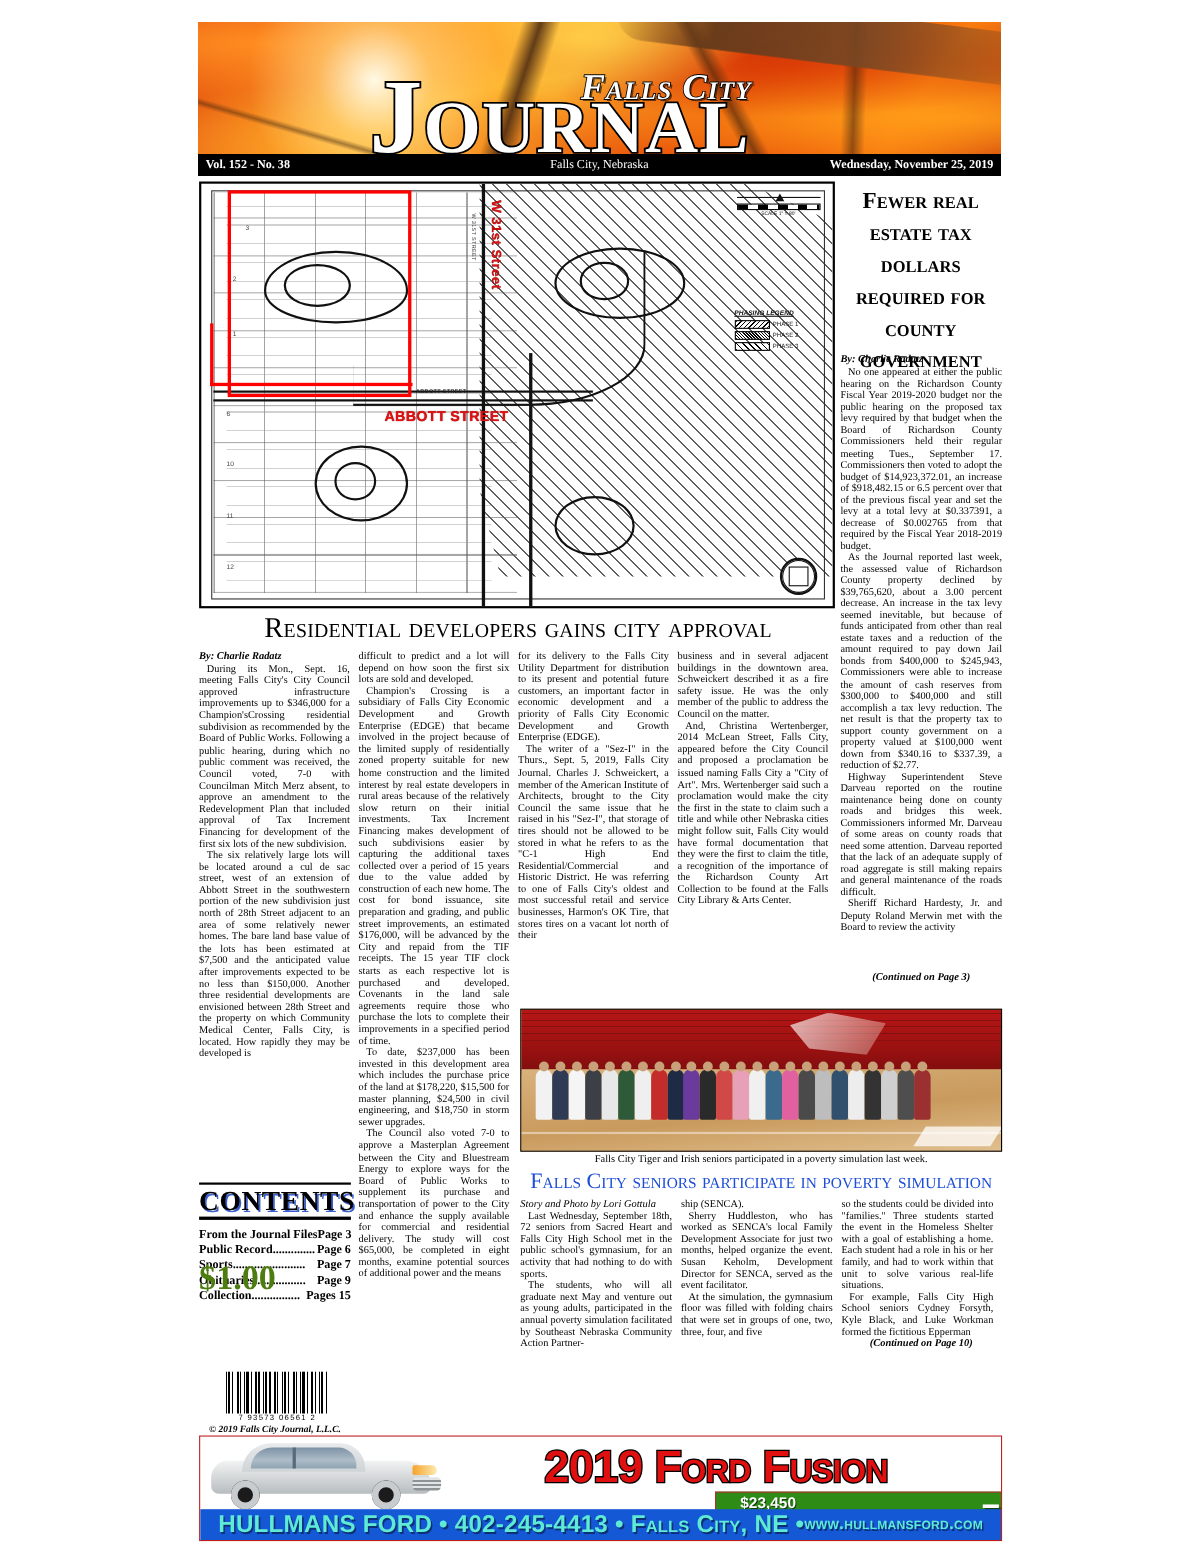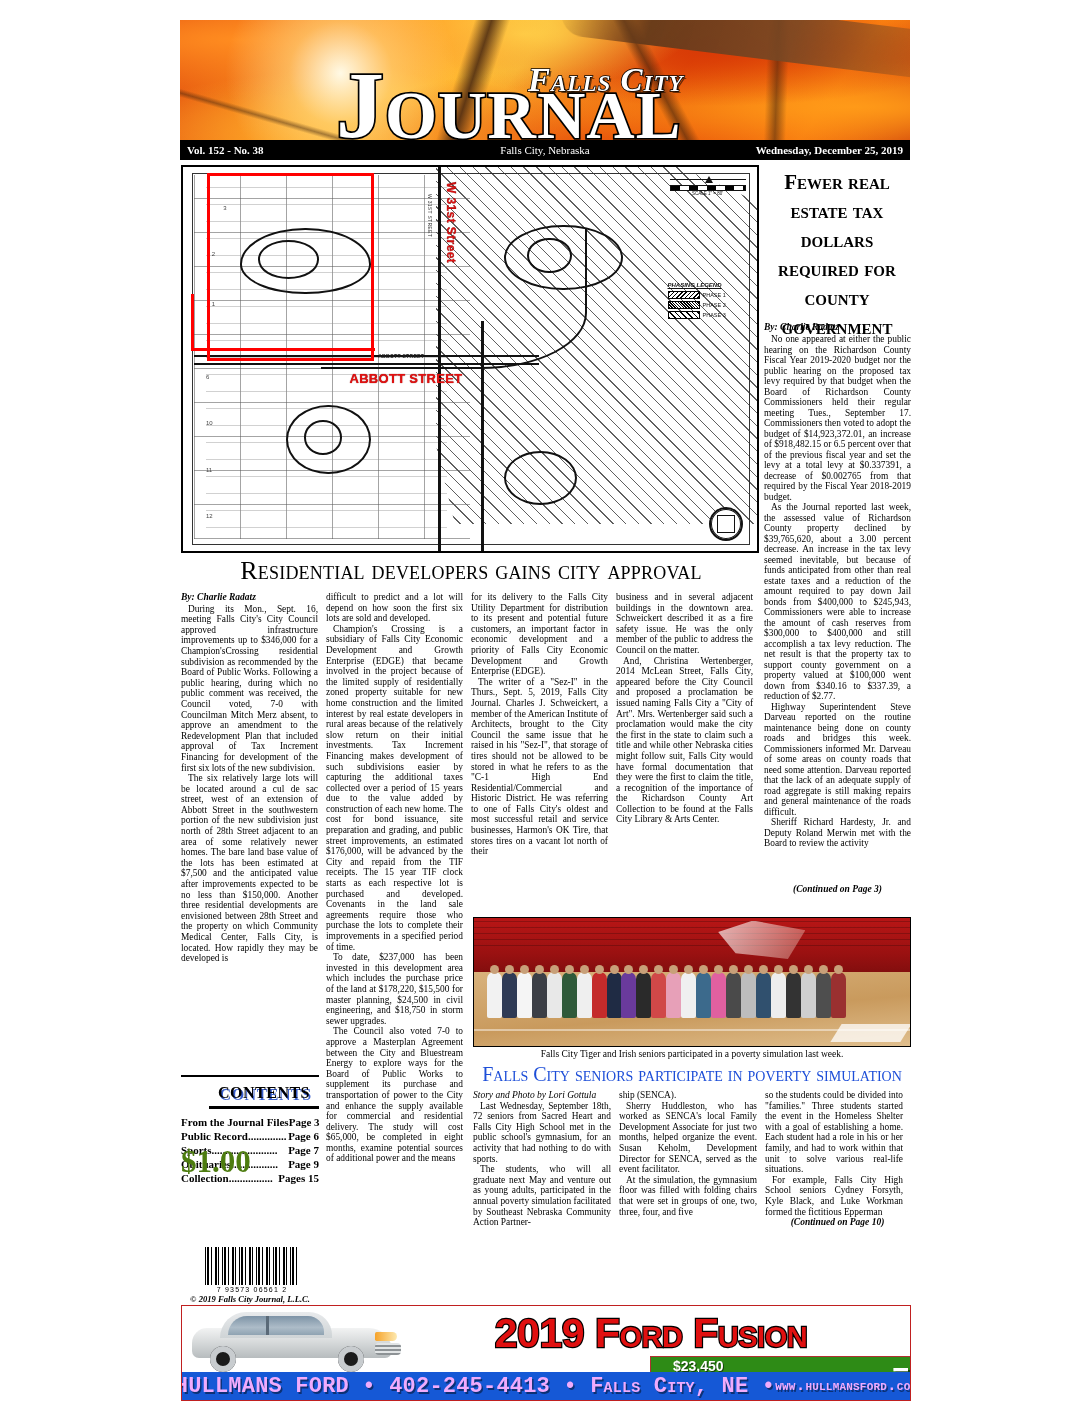--- a/index.html
+++ b/index.html
@@ -372,29 +372,28 @@
   
   .contents {
     position: absolute;
     left: 181px; top: 1075px;
     width: 138px;
   }
   .contents-rule { border-top: 2px solid #000; margin-bottom: 4px; }
   .contents-title {
     font-family: "Liberation Serif", serif;
     font-weight: bold;
-    font-size: 16px;
+    font-size: 25px;
     text-align: center;
     letter-spacing: 0.5px;
     color: #000;
     text-shadow: 1.6px 1.6px 0 #3a5fcd;
     border-bottom: 3px solid #000;
     padding-bottom: 1px;
     line-height: 24px;
-    margin-left: 28px;
   }
   .contents-list {
     margin-top: 6px;
     font-family: "Liberation Serif", serif;
     font-weight: bold;
     font-size: 11px;
     line-height: 14px;
   }
   .contents-list .row { display: flex; align-items: baseline; white-space: nowrap; }
   .contents-list .dots { flex: 1; overflow: hidden; letter-spacing: 0px; }
@@ -646,25 +645,25 @@
   .ad-blue {
     position: absolute;
     left: 0; bottom: 0;
     width: 100%; height: 28px;
     background: #1558d6;
     display: flex;
     align-items: center;
     justify-content: center;
   }
   .ad-blue span {
-    font-family: Liberation Mono, monospace;
+    font-family: Liberation Sans, sans-serif;
     font-weight: bold;
     font-size: 22px;
     font-variant: small-caps;
-    color: #f0abfc;
+    color: #5eead4;
     letter-spacing: 0.2px;
     text-shadow: 1.5px 1.5px 0 rgba(0,0,0,0.45);
     white-space: nowrap;
   }
   .ad-blue .url { font-size: 16px; }
 </style>
 </head>
 <body>
 
 <div id="page">
@@ -673,21 +672,21 @@
     <div class="masthead-photo"></div>
     <div class="masthead-branches"></div>
     <div class="masthead-branch-big"></div>
     <div class="masthead-title">
       <div class="mh-falls-city">Falls City</div>
       <div class="mh-journal">Journal</div>
     </div>
     <div class="mh-bar">
       <span class="vol">Vol. 152 - No. 38</span>
       <span class="city">Falls City, Nebraska</span>
-      <span class="date">Wednesday, December 25, 2019</span>
+      <span class="date">Wednesday, November 25, 2019</span>
     </div>
   </div>
 
   <div class="plat">
     <div class="plat-inner">
       <div class="plat-border-in"></div>
       <div class="hatch-right"></div>
       <div class="lot-grid"></div>
       <div class="lot-grid2"></div>
 

